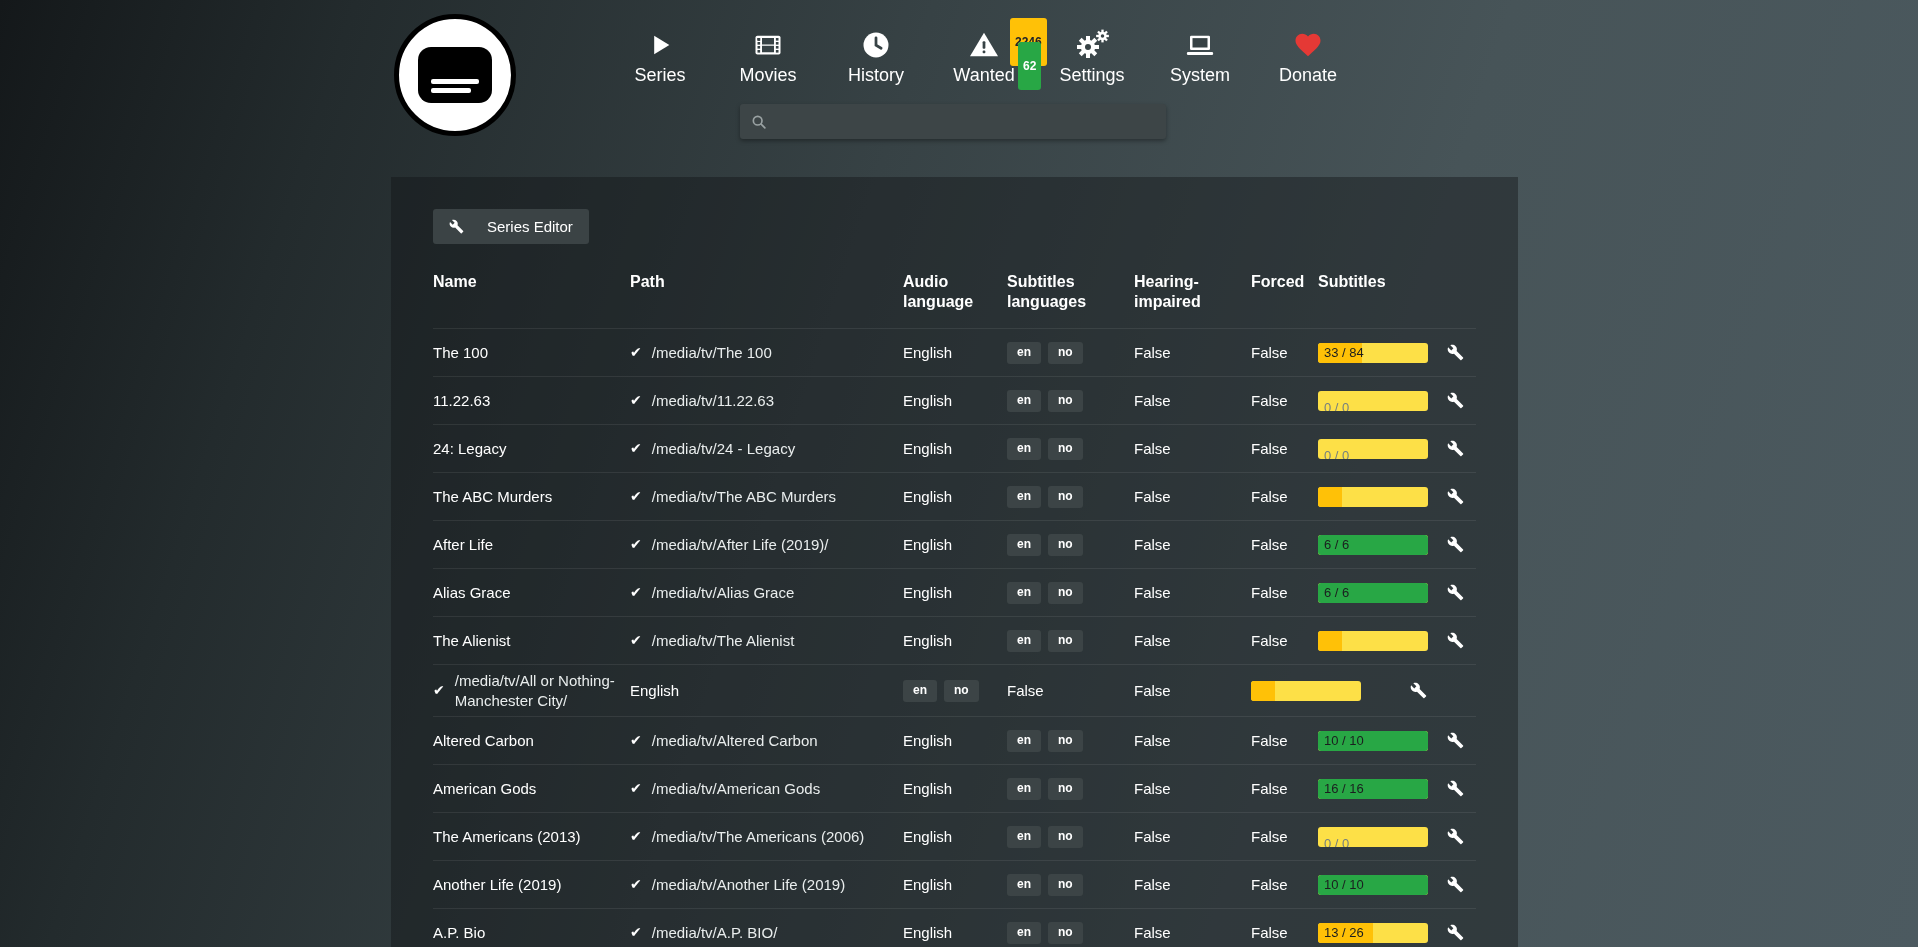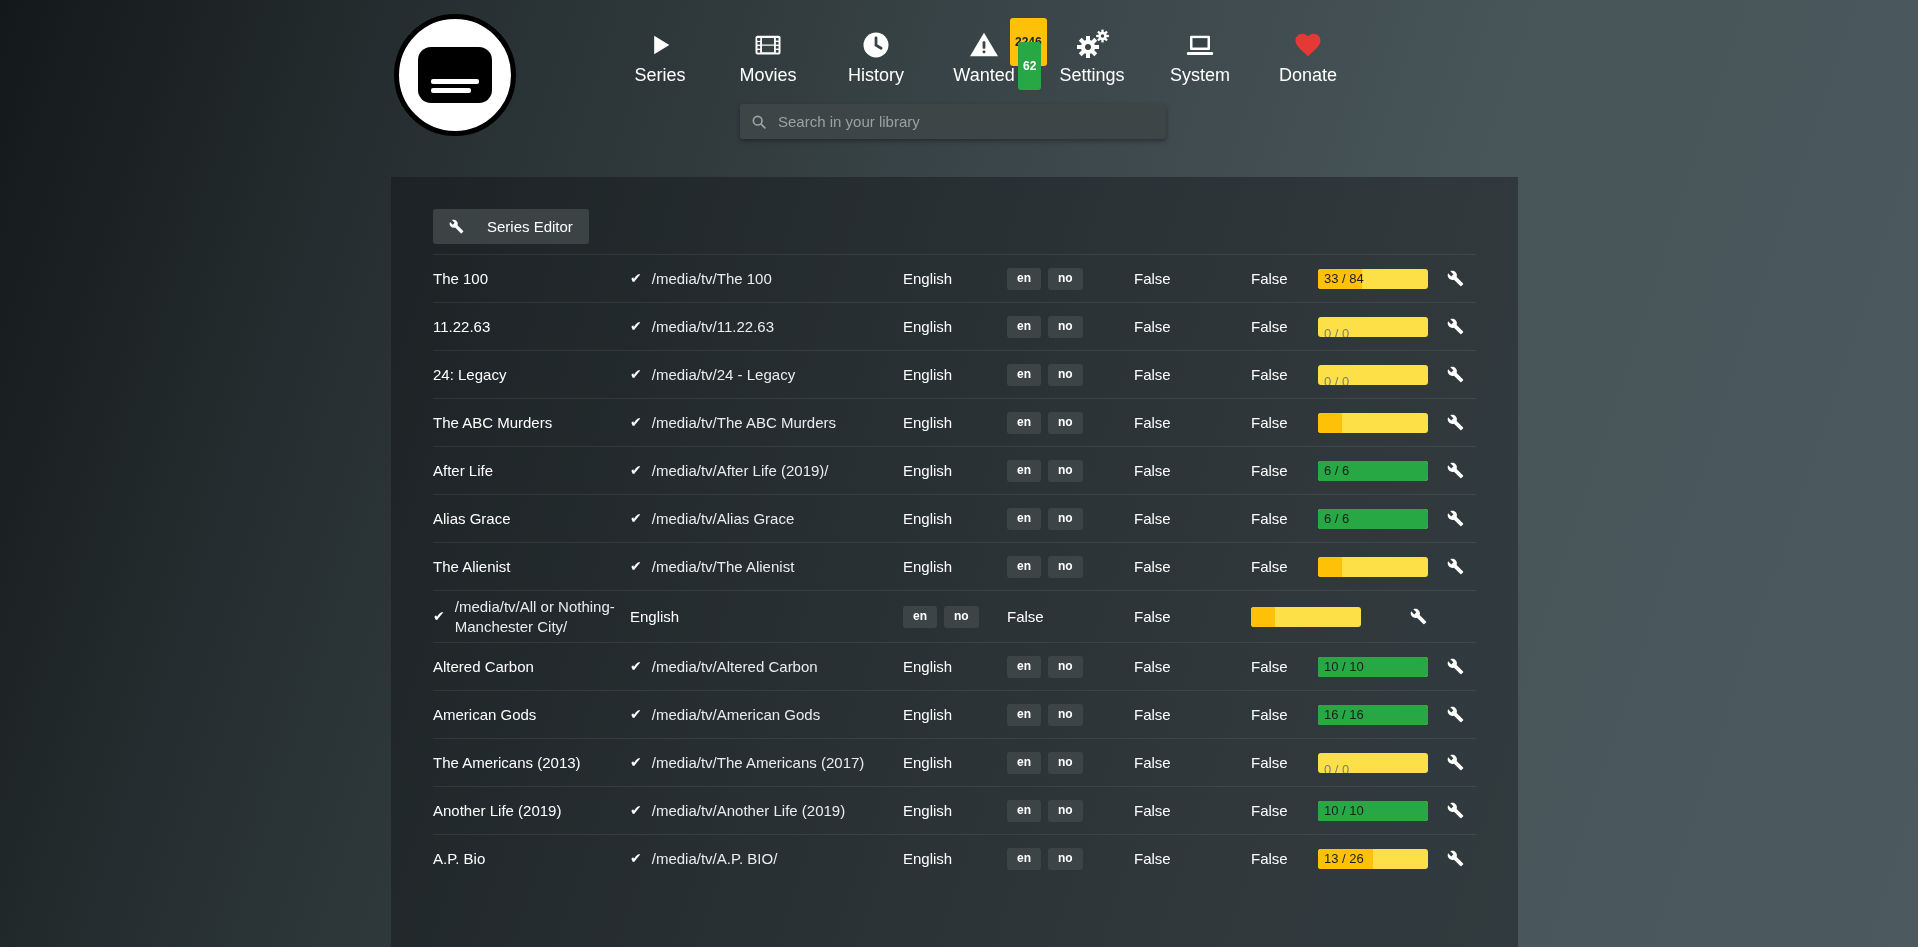--- a/index.html
+++ b/index.html
@@ -202,34 +202,43 @@
       </div>
       <div class="nav-label">Donate</div>
     </div>
   </div>
 
   <div class="search">
     <svg width="16" height="16" viewBox="0 0 24 24">
       <circle cx="10" cy="10" r="6.5" fill="none" stroke="#9aa2a3" stroke-width="2.5"></circle>
       <path d="M15.2 15.2l5.6 5.6" stroke="#9aa2a3" stroke-width="2.5" stroke-linecap="round"></path>
     </svg>
-    <input type="text" placeholder="Search in your library" style="">
   </div>
 </div>
 
 <div class="panel">
 
   <button class="editor-btn">
     <svg width="15" height="15" viewBox="0 0 24 24">
       <path fill="#fff" d="M22.7 19l-9.1-9.1c.9-2.3.4-5-1.5-6.9-2-2-5-2.4-7.4-1.3L9 6 6 9 1.6 4.7C.4 7.1.9 10.1 2.9 12.1c1.9 1.9 4.6 2.4 6.9 1.5l9.1 9.1c.4.4 1 .4 1.4 0l2.3-2.3c.5-.4.5-1.1.1-1.4z"></path>
     </svg>
     <span>Series Editor</span>
   </button>
 
   <div class="table">
+    <div class="grid thead">
+      <div class="cell">Name</div>
+      <div class="cell">Path</div>
+      <div class="cell">Audio language</div>
+      <div class="cell">Subtitles languages</div>
+      <div class="cell">Hearing-impaired</div>
+      <div class="cell">Forced</div>
+      <div class="cell">Subtitles</div>
+      <div class="cell"></div>
+    </div>
     <div id="tbody">
   <div class="grid row">
     <div class="cell">The 100</div>
     <div class="cell path">
       <span class="check">✔</span>
       <span>/media/tv/The 100</span>
     </div>
     <div class="cell">English</div>
     <div class="cell langs"><span class="lang-badge">en</span><span class="lang-badge">no</span></div>
     <div class="cell">False</div>
@@ -470,21 +479,21 @@
           <path fill="#fff" d="M22.7 19l-9.1-9.1c.9-2.3.4-5-1.5-6.9-2-2-5-2.4-7.4-1.3L9 6 6 9 1.6 4.7C.4 7.1.9 10.1 2.9 12.1c1.9 1.9 4.6 2.4 6.9 1.5l9.1 9.1c.4.4 1 .4 1.4 0l2.3-2.3c.5-.4.5-1.1.1-1.4z"></path>
         </svg>
       </button>
     </div>
   </div>
 
   <div class="grid row">
     <div class="cell">The Americans (2013)</div>
     <div class="cell path">
       <span class="check">✔</span>
-      <span>/media/tv/The Americans (2017)</span>
+      <span>/media/tv/The Americans (2006)</span>
     </div>
     <div class="cell">English</div>
     <div class="cell langs"><span class="lang-badge">en</span><span class="lang-badge">no</span></div>
     <div class="cell">False</div>
     <div class="cell">False</div>
     <div class="cell">
       <div class="bar unknown">
         <div class="bar-fill" style="width: 0%;"></div>
         <span class="bar-label">0 / 0</span>
       </div>

